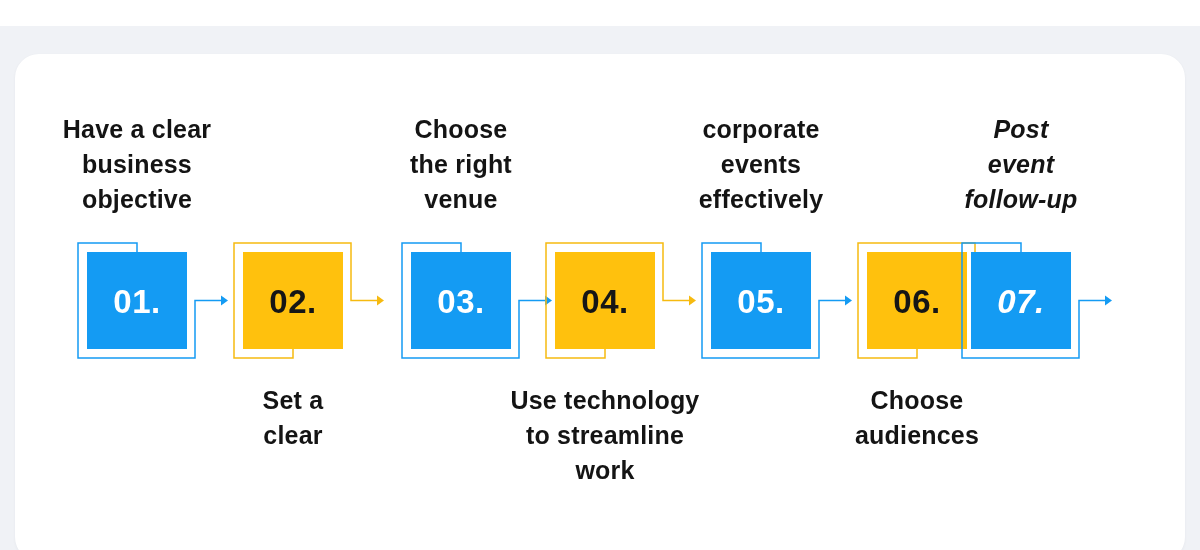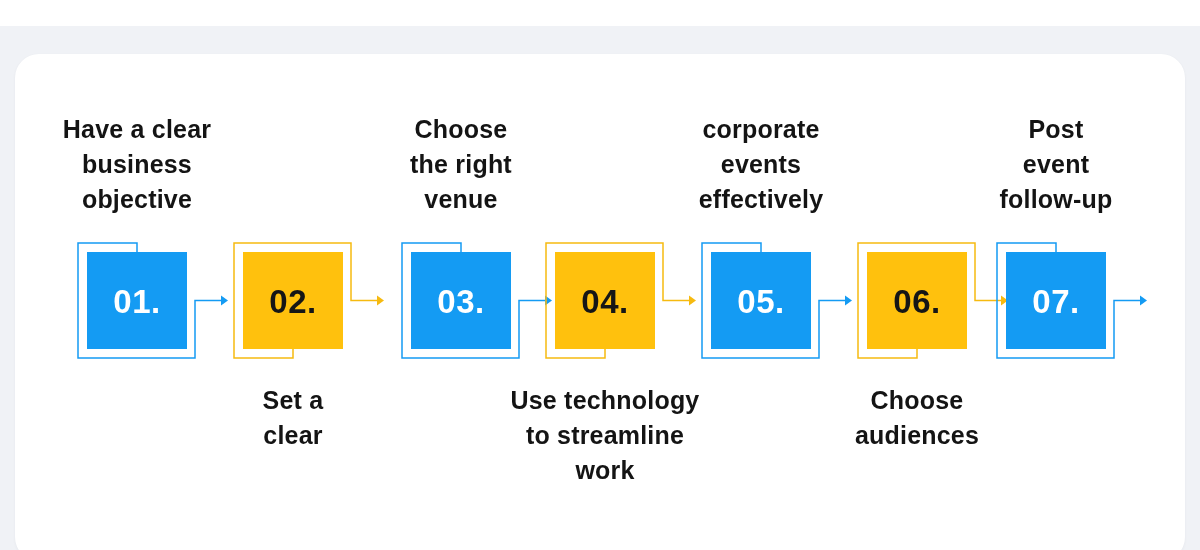--- a/index.html
+++ b/index.html
@@ -138,21 +138,21 @@
       <div class="step step-yellow" style="left: 856px;">
     <div class="label label-bottom">Choose
 audiences</div>
     <svg class="box-svg" width="158" height="122" viewBox="0 0 158 122">
       <path class="outline-path" fill="none" stroke-width="1.5" stroke-linejoin="miter" stroke-linecap="butt" d="M61 108 L61 117 L2 117 L2 2 L119 2 L119 59.5 L145 59.5"></path>
       <polygon class="arrow-head" points="145,54.5 145,64.5 152,59.5"></polygon>
       <rect class="fill-rect" x="11" y="11" width="100" height="97"></rect>
       <text class="num" x="61" y="60" text-anchor="middle" dominant-baseline="central">06.</text>
     </svg>
   </div>
-      <div class="step step-blue" style="left: 995px;">
+      <div class="step step-blue" style="left: 960px; font-style: italic;">
     <div class="label label-top">Post
 event
 follow-up</div>
     <svg class="box-svg" width="158" height="122" viewBox="0 0 158 122">
       <path class="outline-path" fill="none" stroke-width="1.5" stroke-linejoin="miter" stroke-linecap="butt" d="M61 11 L61 2 L2 2 L2 117 L119 117 L119 59.5 L145 59.5"></path>
       <polygon class="arrow-head" points="145,54.5 145,64.5 152,59.5"></polygon>
       <rect class="fill-rect" x="11" y="11" width="100" height="97"></rect>
       <text class="num" x="61" y="60" text-anchor="middle" dominant-baseline="central">07.</text>
     </svg>
   </div>

